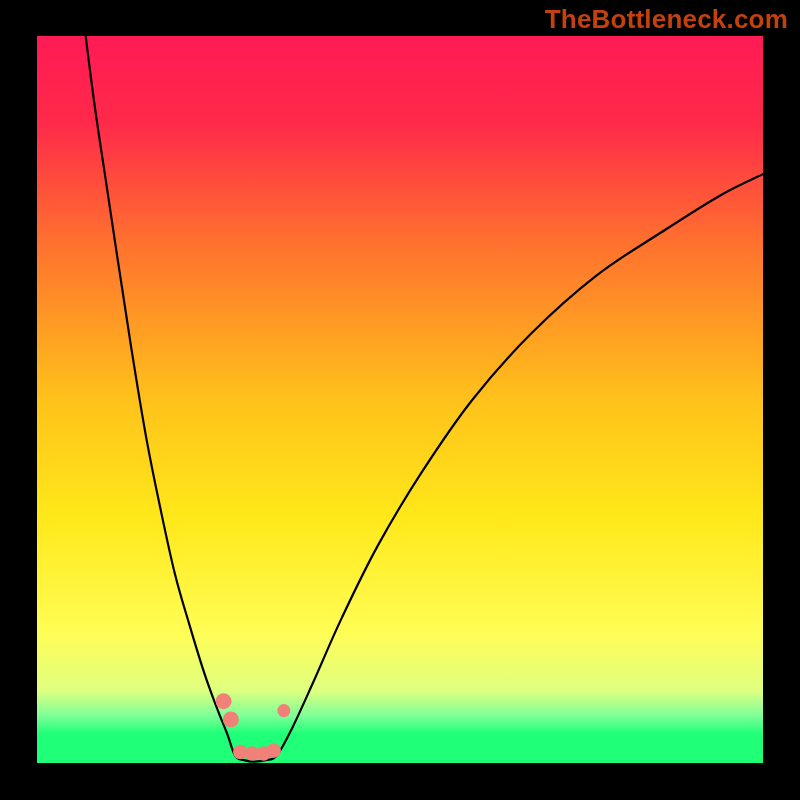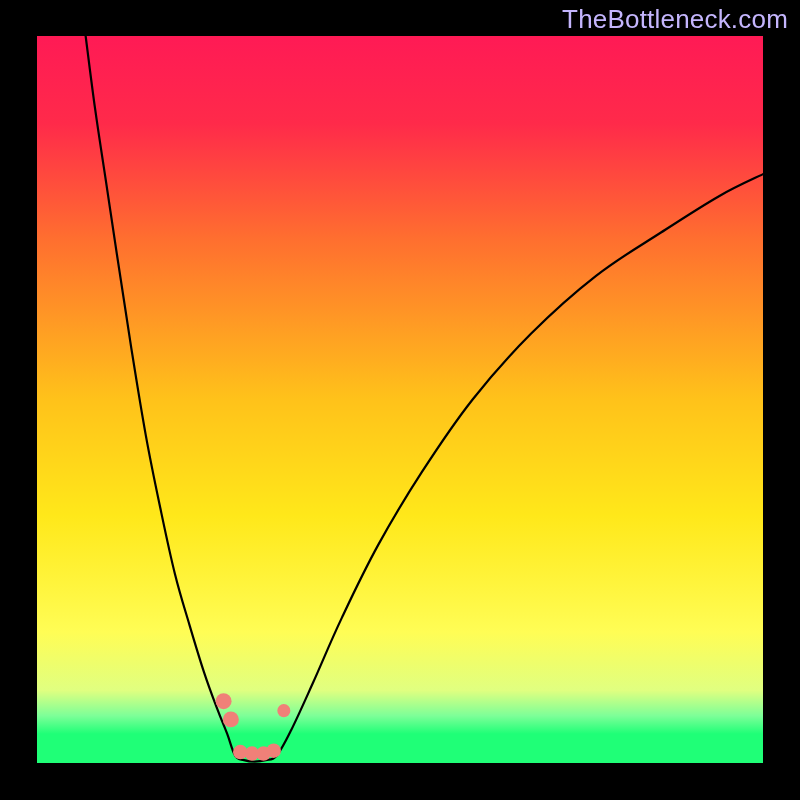--- a/index.html
+++ b/index.html
@@ -25,22 +25,22 @@
     width: 726px;
     height: 727px;
     overflow: hidden;
   }
   .watermark {
     position: absolute;
     top: 4px;
     right: 12px;
     font-family: Arial, Helvetica, sans-serif;
     font-size: 26px;
-    font-weight: 400;
-    color: #c4b5fd;
+    font-weight: 700;
+    color: #c2410c;
     letter-spacing: 0.2px;
   }
   svg { display: block; }
 </style>
 </head>
 <body>
 
 <div class="frame">
 
   <div class="watermark">TheBottleneck.com</div>

